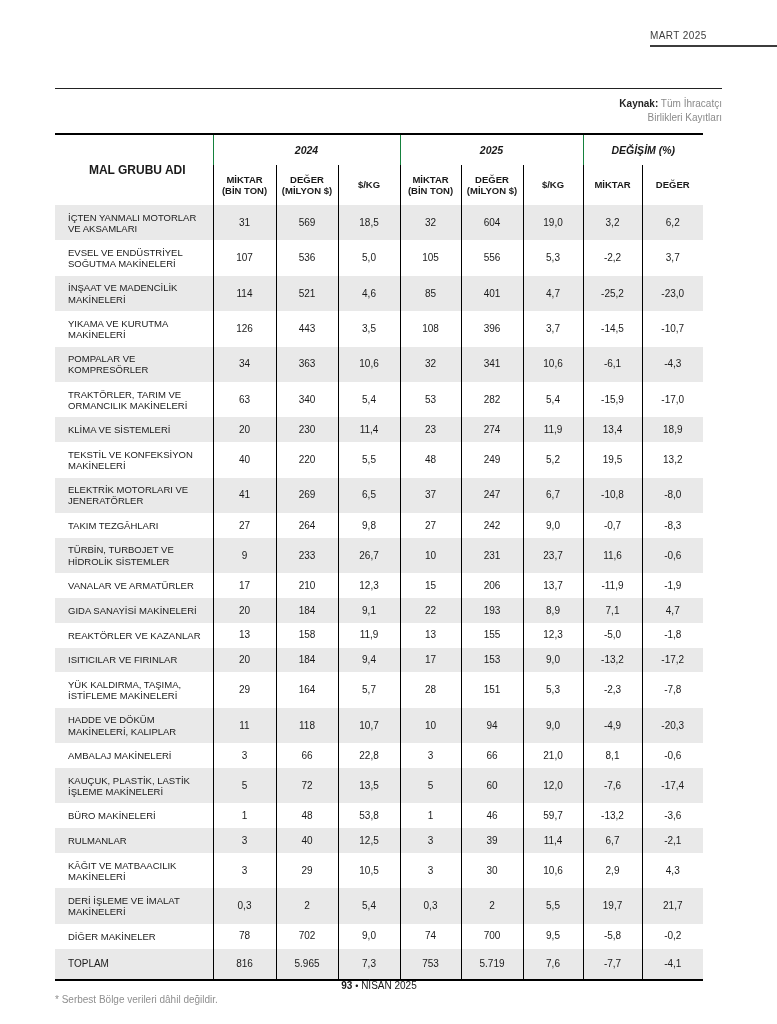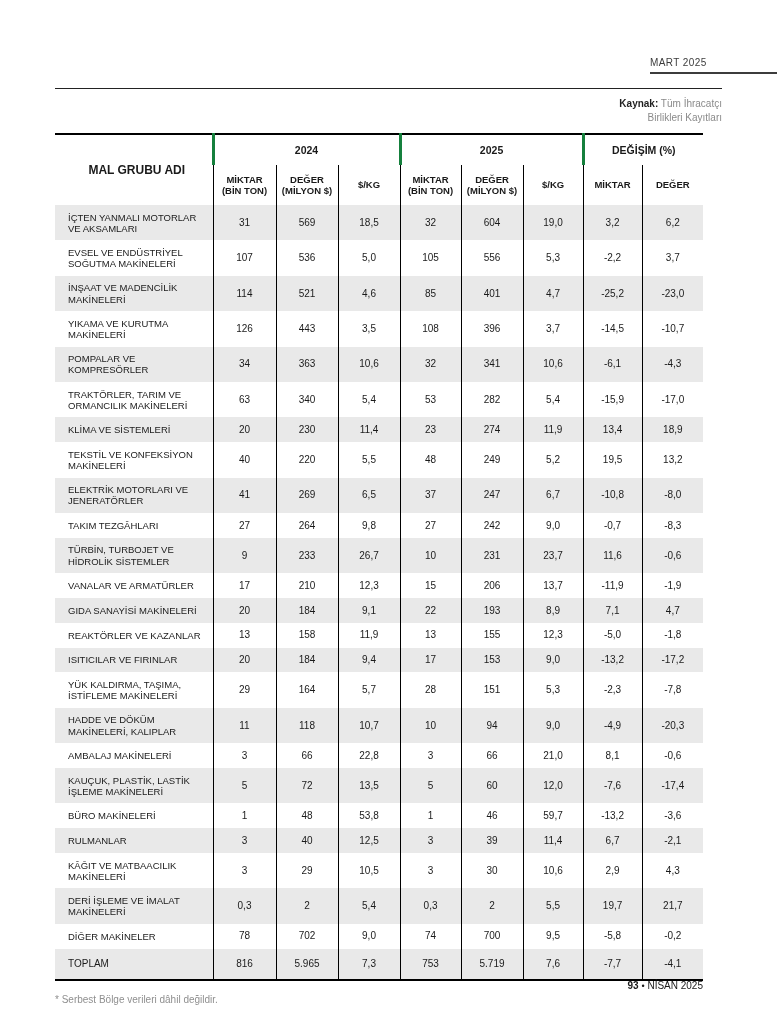--- a/index.html
+++ b/index.html
@@ -1,21 +1,21 @@
 <!DOCTYPE html>
 <html lang="tr"><head>
 <meta charset="utf-8">
 <style>
   html,body{margin:0;padding:0;background:#ffffff;}
   body{font-family:"Liberation Sans", sans-serif; color:#1a1a1a;}
   .page{position:relative;width:777px;height:1024px;background:#fff;overflow:hidden;}
 
   
   .issue-tab{
-    position:absolute; top:57px; left:650px; width:127px;
+    position:absolute; top:30px; left:650px; width:127px;
     font-size:10px; letter-spacing:.4px; color:#3c3c3c;
     border-bottom:2px solid #3c3c3c; padding-bottom:4px;
   }
 
   
   .content{position:absolute; left:55px; top:88px; width:667px;}
   .titlebar{
     border-top:1px solid #222; padding-top:7px;
     display:flex; justify-content:space-between; align-items:flex-start;
   }
@@ -27,35 +27,35 @@
   
   table.data{
     margin-top:9px; width:648px; table-layout:fixed;
     border-collapse:collapse;
     border-top:2.5px solid #000; border-bottom:2.5px solid #000;
   }
   thead th{font-weight:bold; text-align:center; vertical-align:middle; padding:3px 2px;}
   thead .grp-row th{font-size:10.5px; height:24px;}
   thead .sub-row th{font-size:9.5px; height:34px; line-height:1.2; border-left:1px solid #000;}
   thead th.name-h{font-size:12px; text-align:center; padding-left:9px; border-left:none;}
-  thead th.grp{border-left:3px solid #15803d;}
+  thead th.grp{border-left:1px solid #15803d;font-style:italic;}
   .hl2:empty{display:none;}
 
   tbody td, tfoot td{vertical-align:middle; padding:6.5px 2px; line-height:1.18;}
   tbody td + td, tfoot td + td{border-left:1px solid #000;}
   td.name{font-size:9.5px; text-align:left; padding-left:13px; padding-right:8px;}
   td.num{font-size:10px; text-align:center;}
   tbody tr:nth-child(odd){background:#e9e9e9;}
   tfoot tr{background:#e9e9e9;}
   tfoot td{font-weight:normal; height:17px;}
   tfoot td.name{font-size:10px;}
 
   
   .footnote{margin-top:13px; font-size:10px; color:#8f8f8f;}
-  .page-footer{position:absolute; top:980px; left:55px; width:648px; text-align:right; font-size:10px; color:#1a1a1a;}
+  .page-footer{position:absolute; top:980px; left:55px; width:648px; text-align:center; font-size:10px; color:#1a1a1a;}
   .pg-num{font-weight:bold;}
   .pg-sep{font-size:9px;}
 </style>
 </head>
 <body>
 
 <div class="page">
 
   <div class="issue-tab">MART 2025</div>
 

